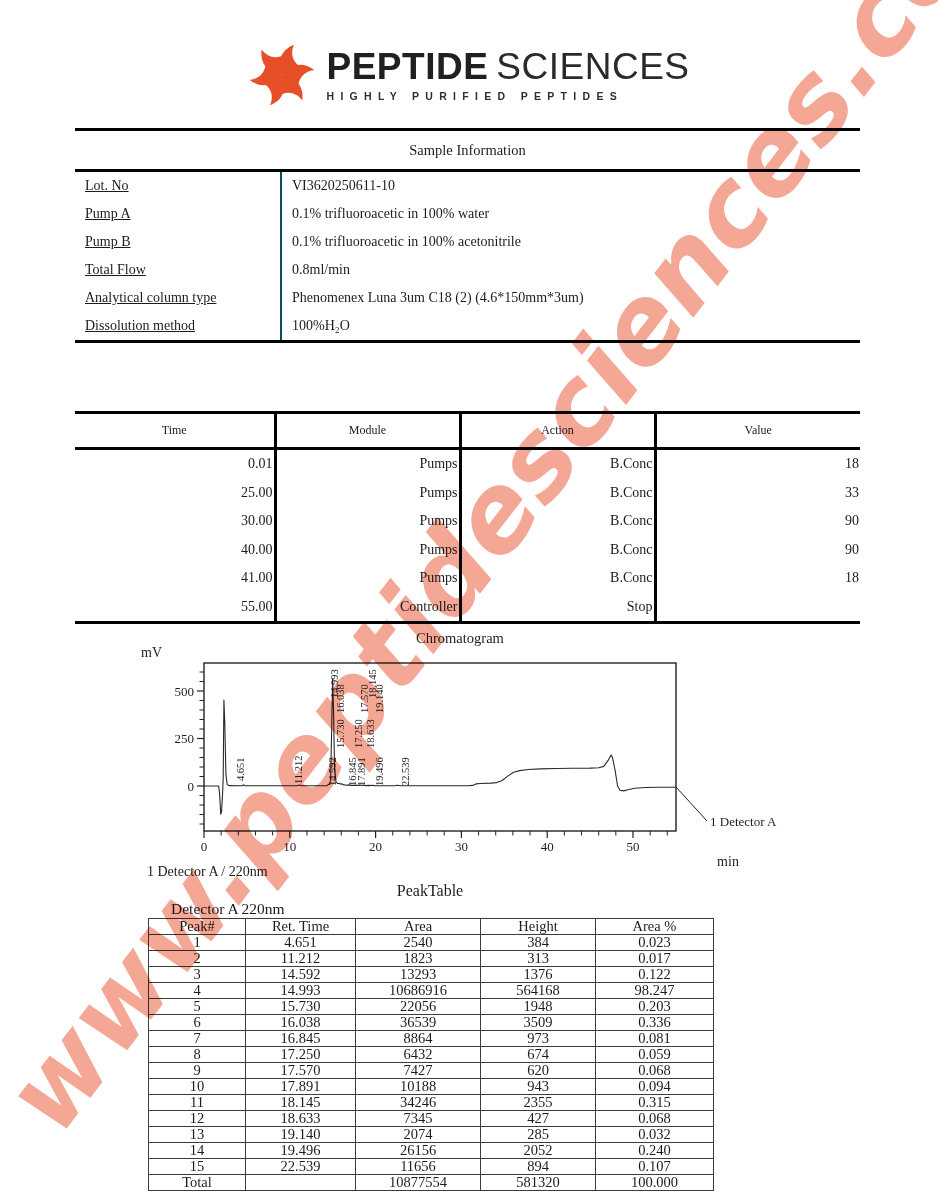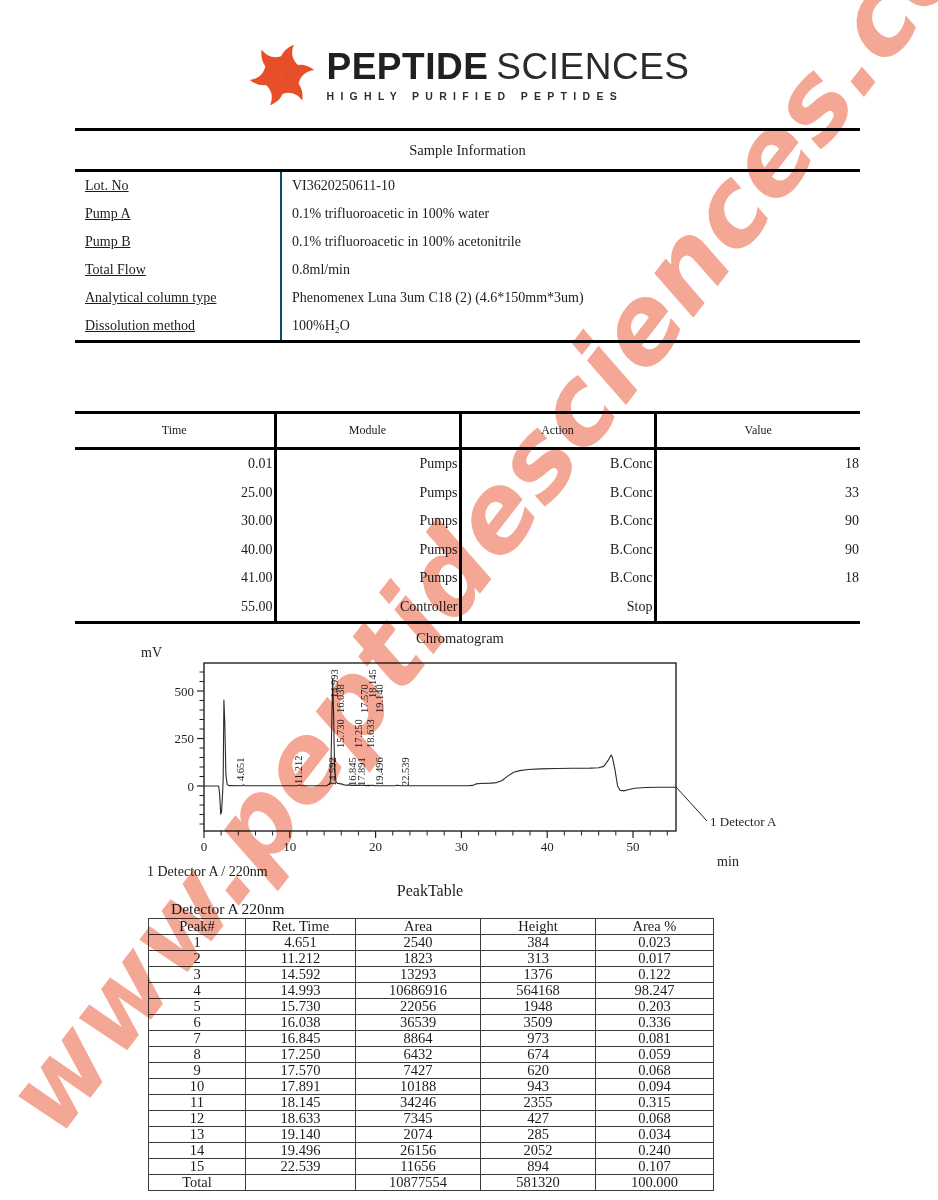--- a/index.html
+++ b/index.html
@@ -346,21 +346,21 @@
           <td>18.633</td>
           <td>7345</td>
           <td>427</td>
           <td>0.068</td>
         </tr>
         <tr>
           <td>13</td>
           <td>19.140</td>
           <td>2074</td>
           <td>285</td>
-          <td>0.034</td>
+          <td>0.032</td>
         </tr>
         <tr>
           <td>14</td>
           <td>19.496</td>
           <td>26156</td>
           <td>2052</td>
           <td>0.240</td>
         </tr>
         <tr>
           <td>15</td>

